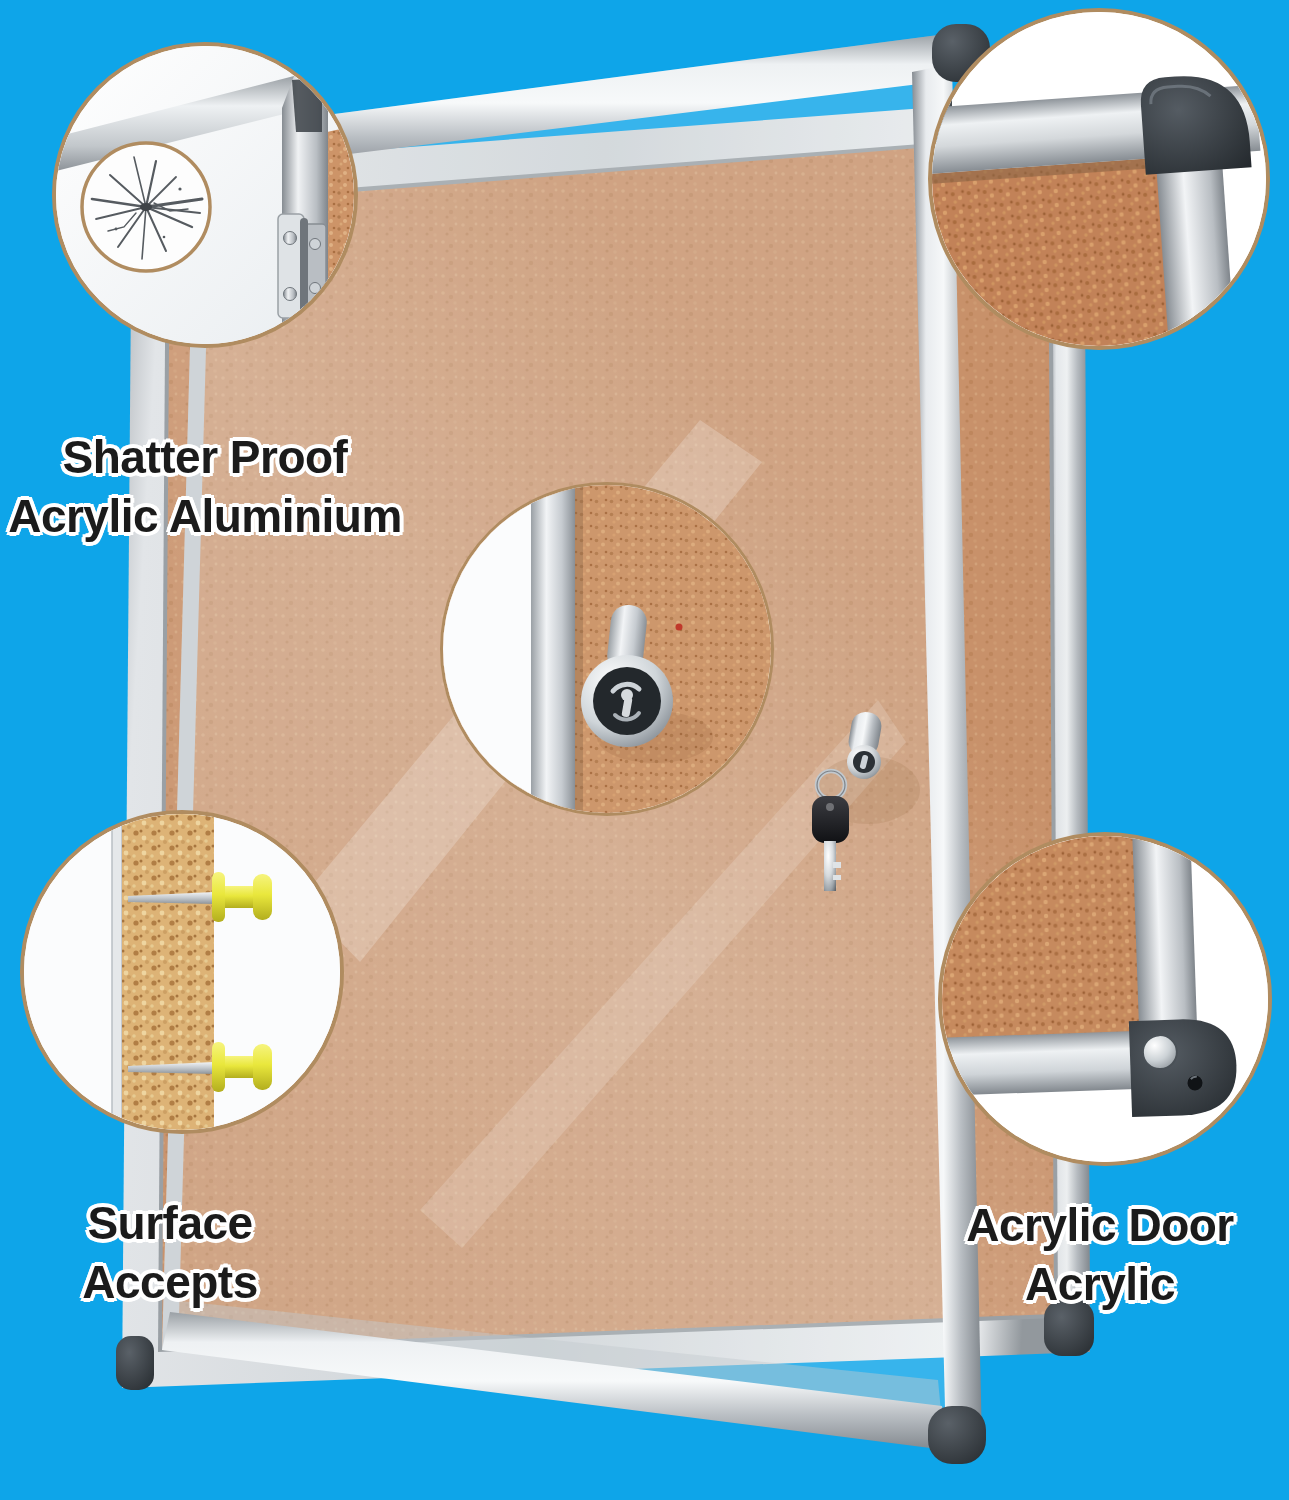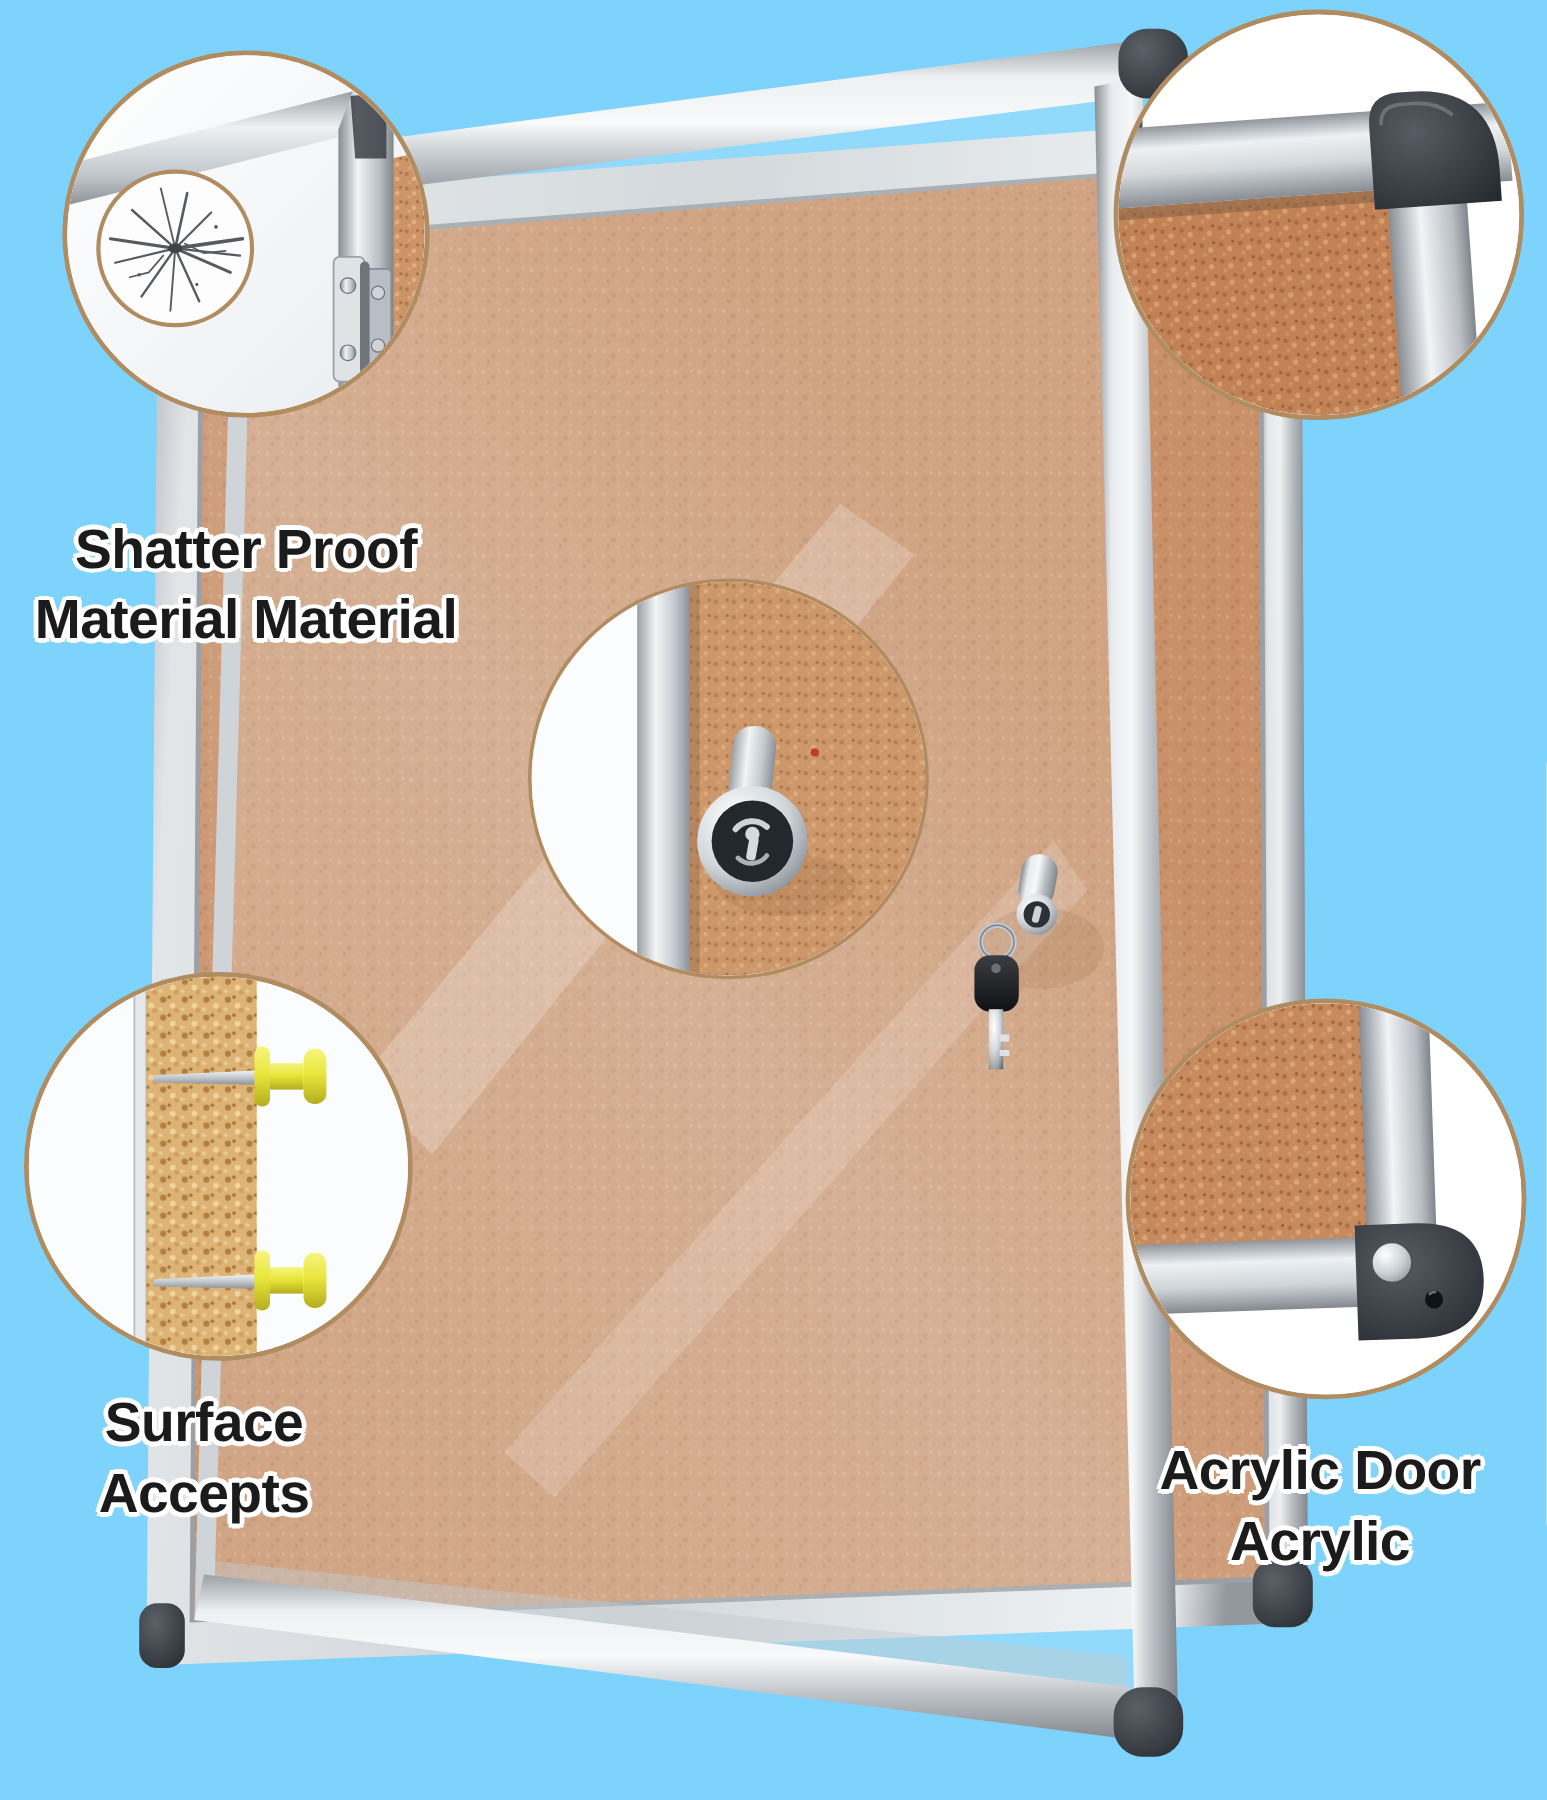--- a/index.html
+++ b/index.html
@@ -1,18 +1,18 @@
 <!DOCTYPE html>
 <html><head>
 <meta charset="utf-8">
 <style>
   html,body{margin:0;padding:0;background:#ffffff;}
   .stage{
     position:relative;width:1289px;height:1500px;margin:0 auto;
-    background:#7dd3fc;overflow:hidden;
+    background:#0ea5e9;overflow:hidden;
     font-family:"Liberation Sans","DejaVu Sans",sans-serif;
   }
   .scene-svg{position:absolute;left:0;top:0;z-index:1;}
   .callout{
     position:absolute;border-radius:50%;
     border:4px solid #b08c60;background:#ffffff;
     overflow:hidden;z-index:2;box-sizing:border-box;
   }
   .callout svg{display:block;}
   .label{
@@ -351,29 +351,29 @@
         <path d="M186 186 H236 Q292 186 292 234 Q292 282 236 282 H186 Z" fill="url(#mAbs)"></path>
         <circle cx="216" cy="218" r="17" fill="url(#mChrome)" stroke="#4a5157" stroke-width="2"></circle>
         <circle cx="250" cy="250" r="7.5" fill="#101316"></circle>
         <path d="M246 246 a6 6 0 0 1 6 -2" stroke="#6d747b" stroke-width="2" fill="none"></path>
       </g>
     </svg>
   </div>
 
   <div class="label" id="label-shatter" style="left:5px;top:428px;width:400px;">
     <span>Shatter Proof</span><br>
-    <span>Material Material</span>
+    <span>Acrylic Aluminium</span>
   </div>
 
   <div class="label" id="label-corners" style="left:840px;top:382px;width:460px;">
     <br>
   </div>
 
 
-  <div class="label" id="label-pins" style="left:0px;top:1156px;width:340px;">
+  <div class="label" id="label-pins" style="left:0px;top:1194px;width:340px;">
     <span>Surface Accepts</span><br>
   </div>
 
   <div class="label" id="label-magnet" style="left:900px;top:1196px;width:400px;">
     <span>Acrylic Door</span><br>
     <span>Acrylic</span>
   </div>
 
 </div>
 

